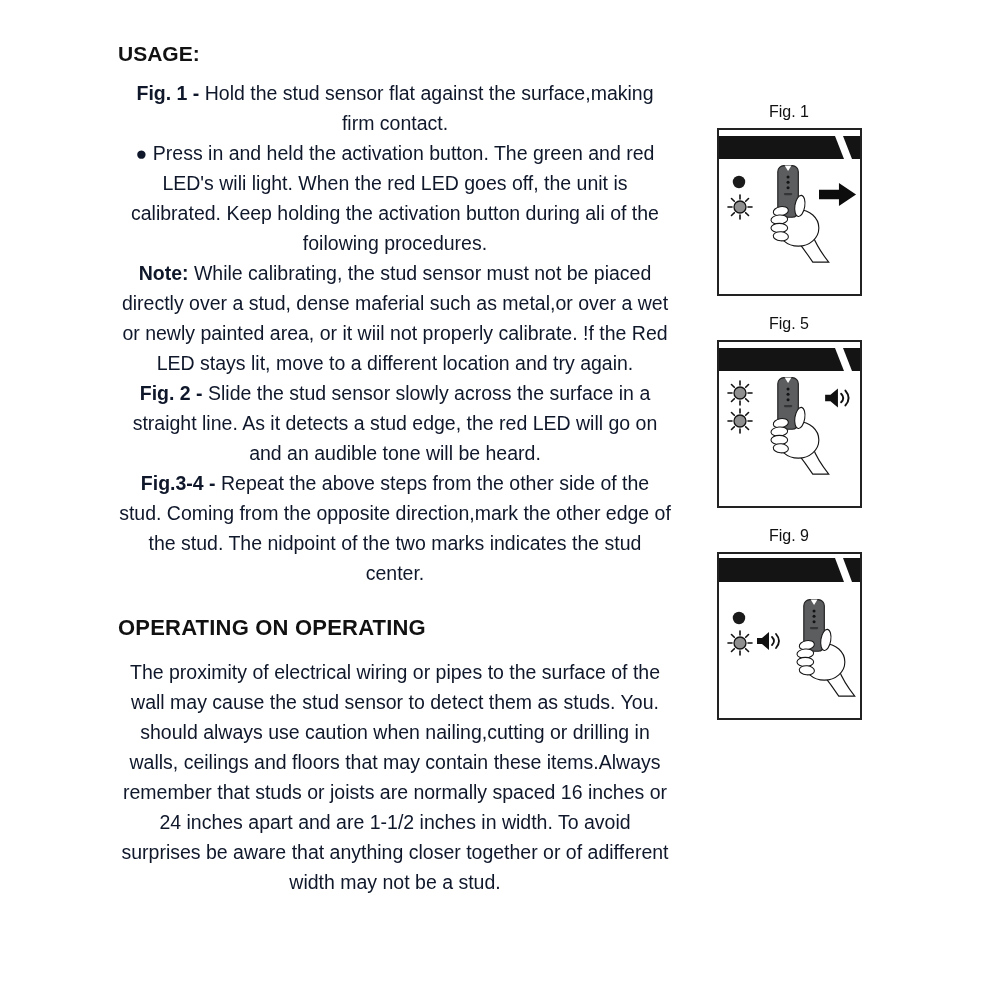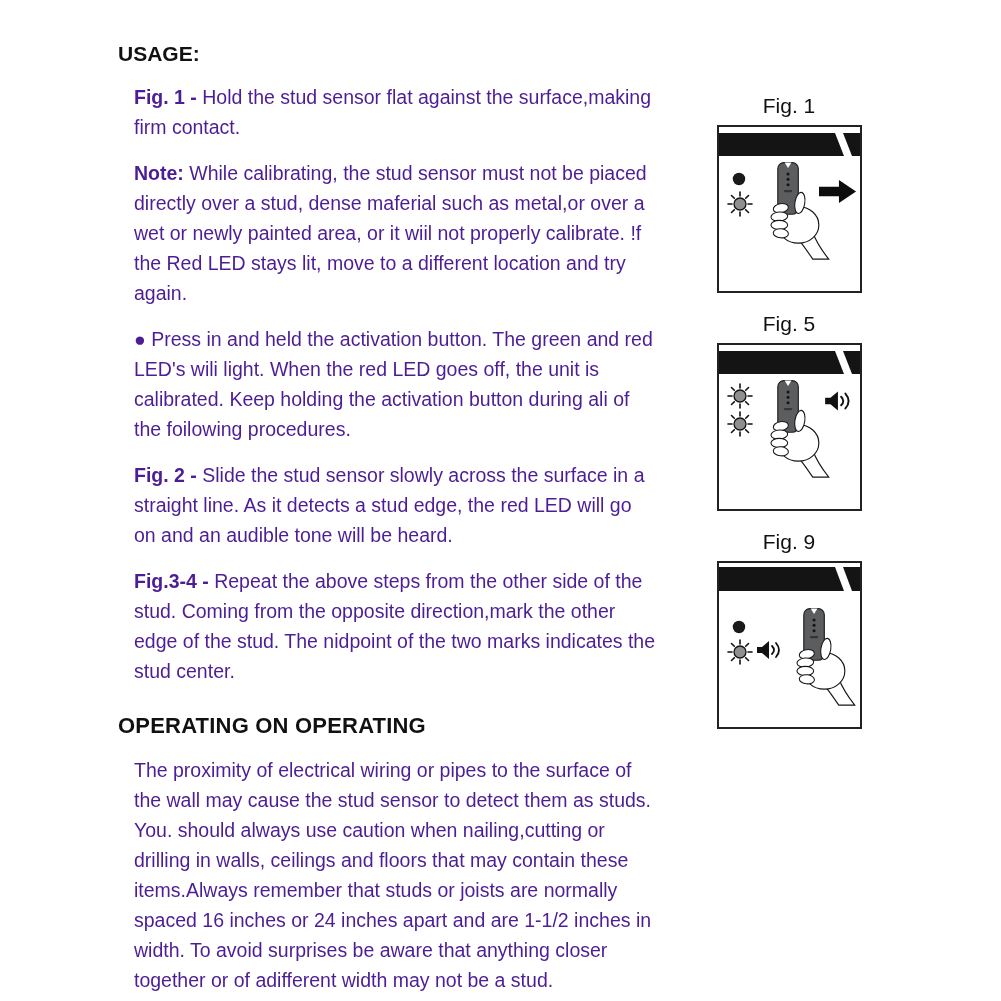--- a/index.html
+++ b/index.html
@@ -8,28 +8,28 @@
     width: 1001px; height: 1001px;
     background: #ffffff;
     font-family: "Liberation Sans", "DejaVu Sans", sans-serif;
     color: #161616;
   }
   .page { position: relative; width: 976px; height: 1001px; background: #fff; overflow: hidden; }
 
   
   .text-col { position: absolute; left: 118px; top: 42px; width: 554px; }
   .h-usage { font-size: 21px; font-weight: 700; margin: 0 0 12px 0; color: #111; }
-  .para { font-size: 19.5px; line-height: 30px; margin: 16px; color: #4c1d95; }
+  .para { font-size: 19.5px; line-height: 30px; margin: 0; color: #0f172a; text-align: center; }
   .para b { font-weight: 700; }
   .h-cautions { font-size: 22px; font-weight: 700; margin: 27px 0 16px 0; color: #111; letter-spacing: 0.2px; }
 
   
   .fig-col { position: absolute; left: 714px; top: 86px; width: 150px; }
   .fig { margin: 0 0 19px 0; }
-  .fig-caption { text-align: center; font-size: 21px; color: #111; margin: 8px 0 7px 0; }
+  .fig-caption { text-align: center; font-size: 16px; color: #111; margin: 17px 0 7px 0; }
   .fig-box { width: 145px; height: 168px; border: 2px solid #222; margin: 0 auto; background: #fff; }
   .fig-box svg { display: block; }
   .defs-holder { position: absolute; width: 0; height: 0; overflow: hidden; }
 </style>
 </head>
 <body>
 
 <svg class="defs-holder" aria-hidden="true">
   <defs>
     <symbol id="sym-held-sensor" viewBox="0 0 100 130">
@@ -84,23 +84,23 @@
   </defs>
 </svg>
 
 <div class="page">
 
   <div class="text-col">
     <h1 class="h-usage">USAGE:</h1>
 
     <p class="para"><b>Fig. 1 -</b><span> Hold the stud sensor flat against the surface,making firm contact.</span></p>
 
+    <p class="para"><span>●</span><span> Press in and held the activation button. The green and red LED's wili light. When the red LED goes off, the unit is calibrated. Keep holding the activation button during ali of the foilowing procedures.</span></p>
+
     <p class="para"><b>Note:</b><span> While calibrating, the stud sensor must not be piaced directly over a stud, dense maferial such as metal,or over a wet or newly painted area, or it wiil not properly calibrate. !f the Red LED stays lit, move to a different location and try again.</span></p>
-
-    <p class="para"><span>●</span><span> Press in and held the activation button. The green and red LED's wili light. When the red LED goes off, the unit is calibrated. Keep holding the activation button during ali of the foilowing procedures.</span></p>
 
     <p class="para"><b>Fig. 2 -</b><span> Slide the stud sensor slowly across the surface in a straight line. As it detects a stud edge, the red LED will go on and an audible tone will be heard.</span></p>
 
 
     <p class="para"><b>Fig.3-4 -</b><span> Repeat the above steps from the other side of the stud. Coming from the opposite direction,mark the other edge of the stud. The nidpoint of the two marks indicates the stud center.</span></p>
 
     <h2 class="h-cautions">OPERATING ON OPERATING</h2>
 
     <p class="para">The proximity of electrical wiring or pipes to the surface of the wall may cause the stud sensor to detect them as studs. You. should always use caution when nailing,cutting or drilling in walls, ceilings and floors that may contain these items.Always remember that studs or joists are normally spaced 16 inches or 24 inches apart and are 1-1/2 inches in width. To avoid surprises be aware that anything closer together or of adifferent width may not be a stud.</p>
   </div>

